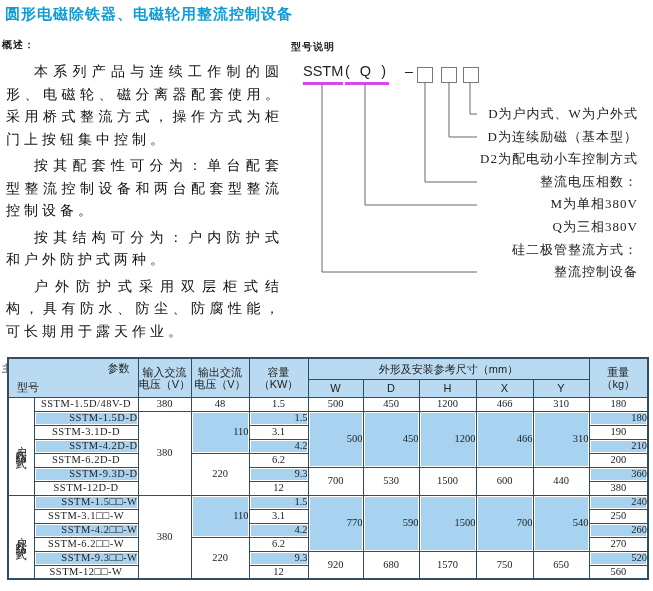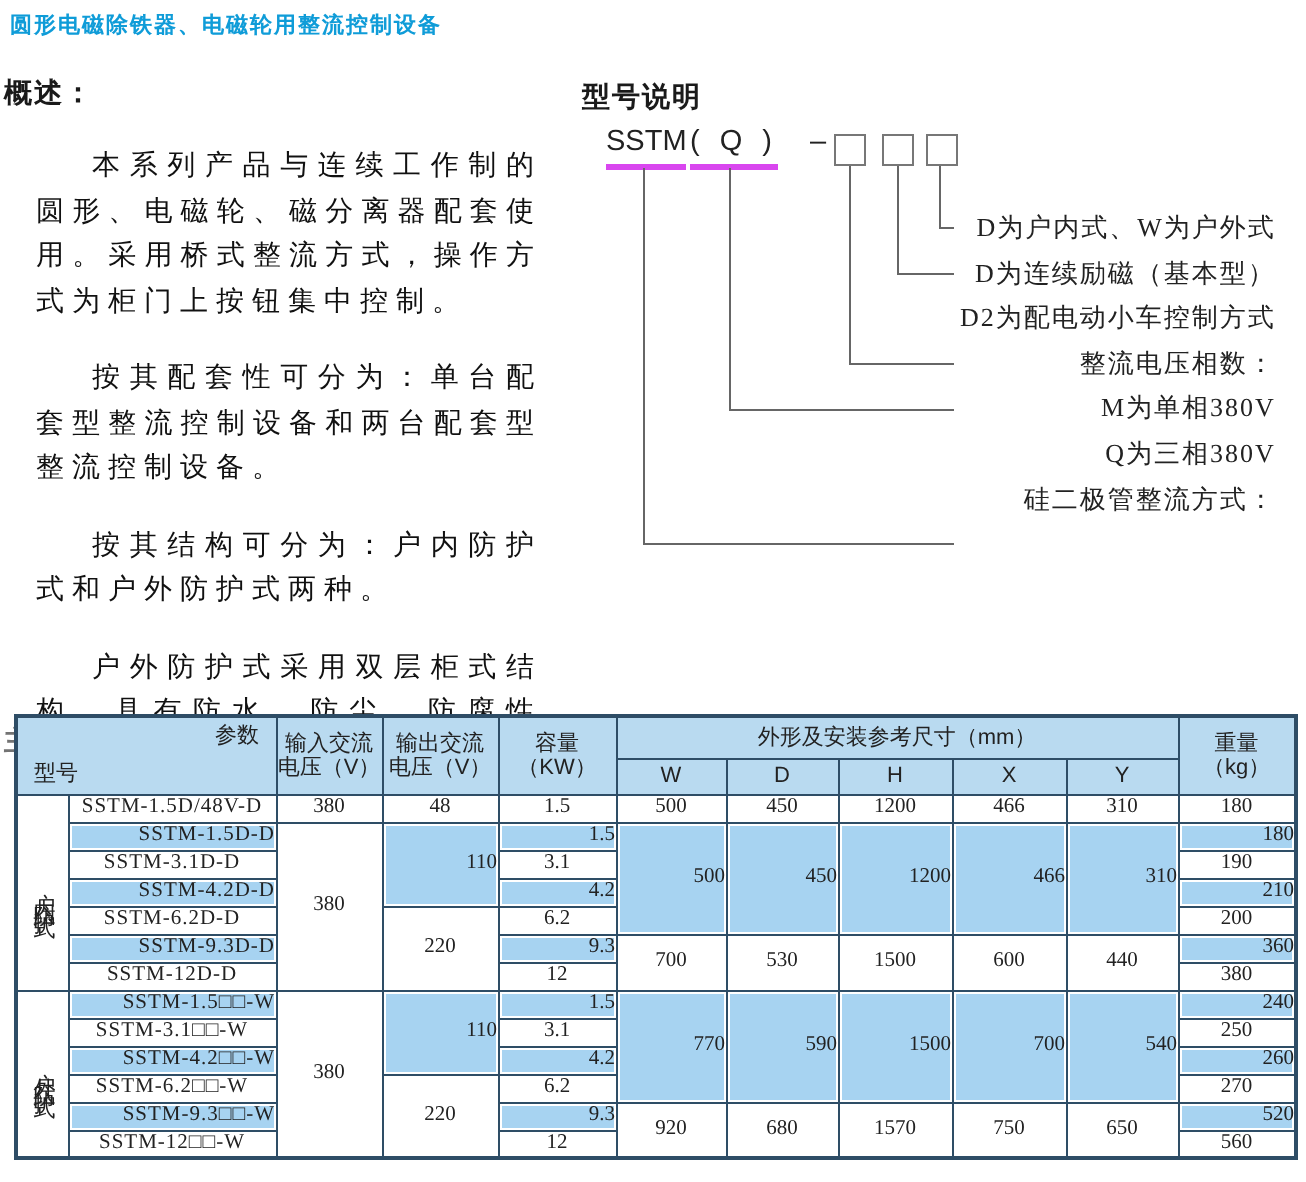--- a/index.html
+++ b/index.html
@@ -1,30 +1,30 @@
 <!DOCTYPE html>
 <html><head>
 <meta charset="utf-8">
 <style>
   html,body{margin:0;padding:0;background:#fff;}
   .page{position:relative;width:653px;height:591px;background:#fff;overflow:hidden;
         font-family:"Liberation Serif",serif;color:#1a1a1a;}
 
   .page-title{position:absolute;left:5px;top:5px;font-family:"Liberation Sans",sans-serif;
-        font-size:11px;font-weight:bold;color:#0f9cd8;letter-spacing:1px;white-space:nowrap;}
-
-  .sec-heading{position:absolute;font-family:"Liberation Sans",sans-serif;font-size:14px;
+        font-size:15px;font-weight:bold;color:#0f9cd8;letter-spacing:1px;white-space:nowrap;}
+
+  .sec-heading{position:absolute;font-family:"Liberation Sans",sans-serif;font-size:10px;
         font-weight:600;color:#1a1a1a;letter-spacing:1px;}
   .overview-heading{left:2px;top:38px;}
   .model-heading{left:291px;top:40px;}
   .params-heading{left:2px;top:334px;color:#737373;margin-top:28px;}
 
   .overview-body{position:absolute;left:2px;top:57px;width:285px;font-size:14px;
         line-height:22.5px;text-align:justify;letter-spacing:4px;color:#111;}
-  .overview-body p{margin:16px;text-indent:2em;}
+  .overview-body p{margin:4px;text-indent:2em;}
 
   
   .code-part{position:absolute;font-family:"Liberation Sans",sans-serif;font-size:14.5px;
         color:#222;border-bottom:3px solid #d946ef;padding-bottom:3px;white-space:pre;}
   .code-sstm{left:303px;top:63px;}
   .code-q{left:345px;top:63px;letter-spacing:3px;}
   .code-dash{position:absolute;left:405px;top:63px;font-family:"Liberation Sans",sans-serif;
         font-size:14.5px;color:#222;}
   .code-box{position:absolute;top:67px;width:14px;height:14px;border:1px solid #777;background:#fff;}
   .box1{left:417px;} .box2{left:441px;} .box3{left:463px;}
@@ -86,20 +86,21 @@
   </svg>
 
   <div class="designation-labels">
     <div>D为户内式、W为户外式</div>
     <div>D为连续励磁（基本型）</div>
     <div>D2为配电动小车控制方式</div>
     <div>整流电压相数：</div>
     <div>M为单相380V</div>
     <div>Q为三相380V</div>
     <div>硅二极管整流方式：</div>
+    <div>整流控制设备</div>
   </div>
 
   <div class="sec-heading params-heading">主要技术参数</div>
 
   <table class="params-table">
     <colgroup>
       <col style="width:26px">
         <col style="width:104px">
         <col style="width:53px">
         <col style="width:58px">

